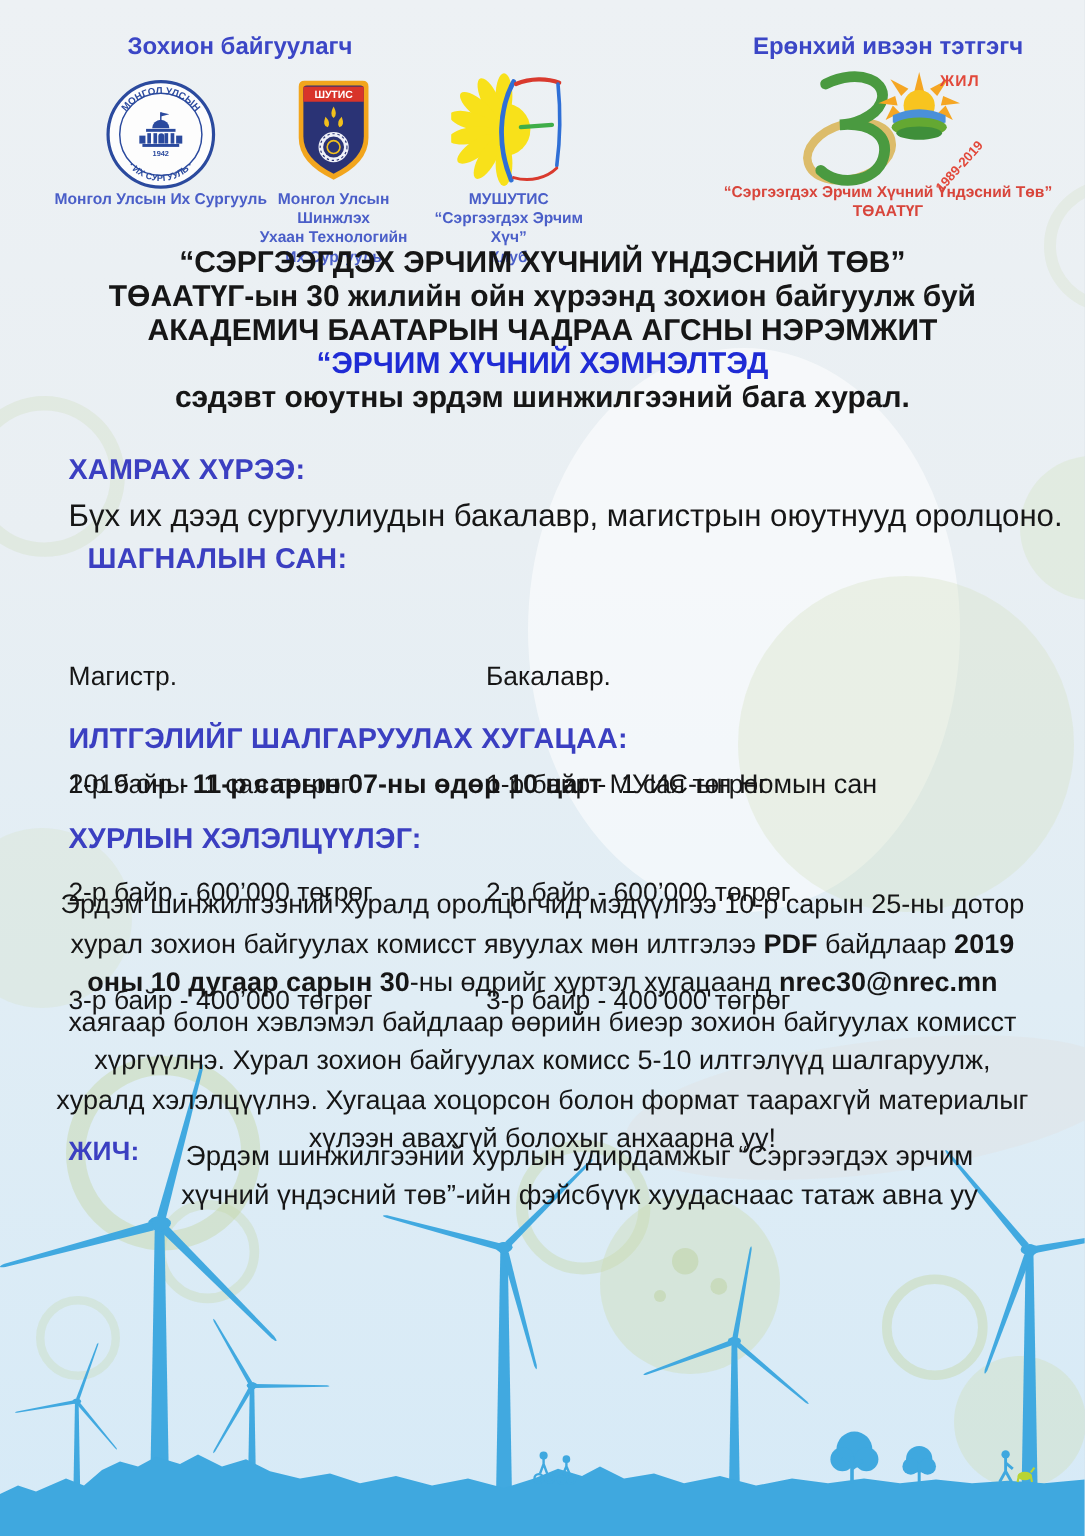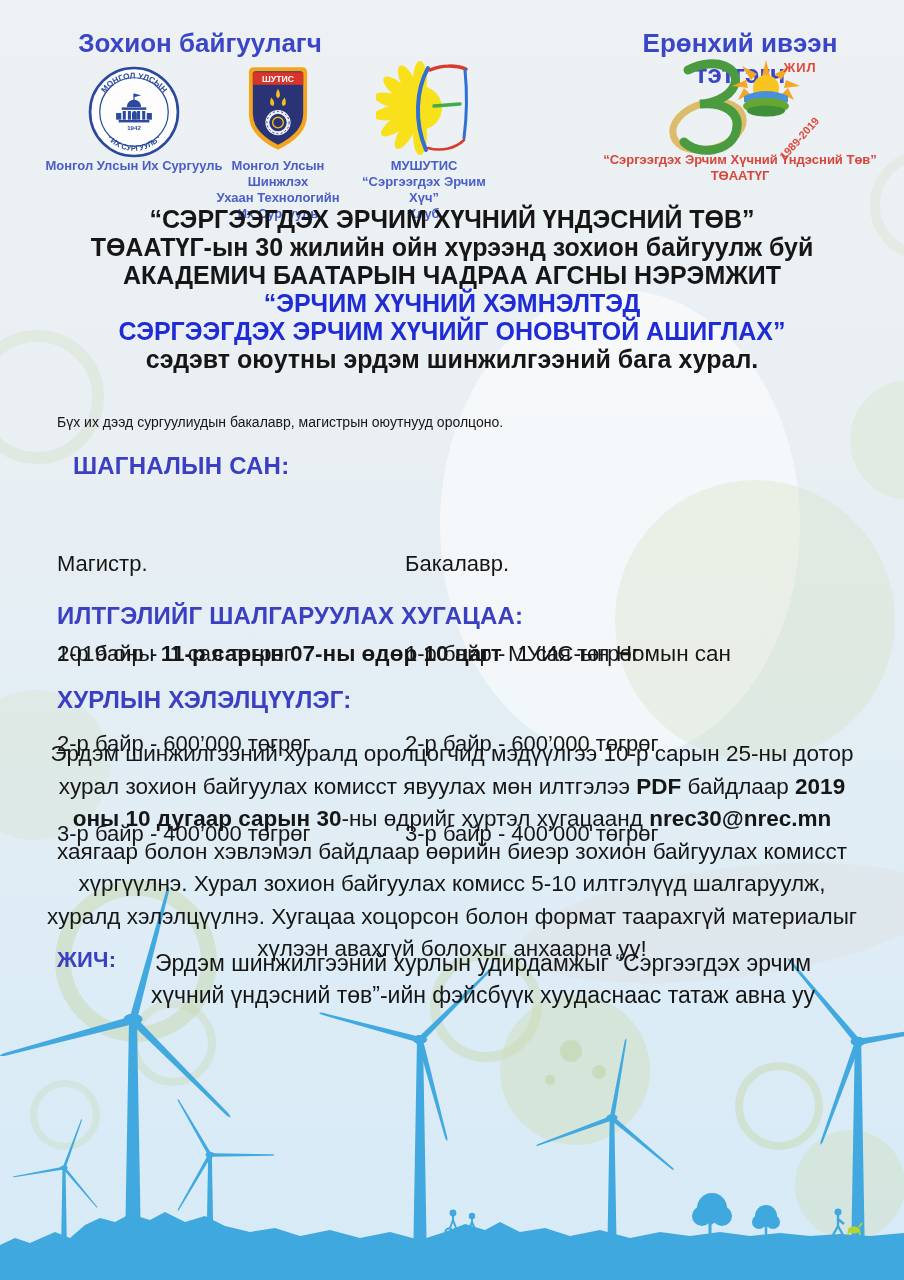--- a/index.html
+++ b/index.html
@@ -5,27 +5,27 @@
   html,body{margin:0;padding:0;}
   body{font-family:"Liberation Sans","DejaVu Sans",sans-serif;background:#cfd8de;}
   .poster{position:relative;width:904px;height:1280px;margin:0 auto;overflow:hidden;
     background:linear-gradient(180deg,#edf1f4 0%,#e9eff3 35%,#e0edf5 65%,#d6eaf7 100%);}
   .layer{position:absolute;inset:0;}
   .deco{z-index:1;}
   .scene{z-index:2;}
   .content{z-index:3;}
   .abs{position:absolute;}
   .circle{position:absolute;border-radius:50%;}
-  .hdr{font-size:26px;font-weight:bold;color:#3b46c6;text-align:center;}
+  .hdr{font-size:20px;font-weight:bold;color:#3b46c6;text-align:center;}
   .cap{font-size:13px;font-weight:bold;color:#4a5ec8;text-align:center;line-height:16px;}
   .cap-red{color:#d8453b;}
   .title-line{width:100%;text-align:center;font-weight:bold;color:#161616;font-size:25px;line-height:28px;}
   .title-blue{color:#1f2bd5;}
   .sec-hdr{font-size:24px;font-weight:bold;color:#3b3fc1;letter-spacing:.2px;}
-  .body-txt{font-size:14px;color:#161616;}
+  .body-txt{font-size:26px;color:#161616;}
   .prize-col{font-size:22px;color:#161616;line-height:30px;white-space:pre;}
   .para{font-size:22.5px;color:#161616;line-height:32.5px;text-align:center;}
   .contact{font-size:19.5px;font-weight:bold;color:#17242c;line-height:23.5px;text-align:center;}
   svg text{font-family:"Liberation Sans","DejaVu Sans",sans-serif;}
 </style>
 </head>
 <body>
 
 <div class="poster">
 
@@ -240,24 +240,24 @@
       <text x="152" y="18" font-size="13" font-weight="bold" fill="#e2493b" letter-spacing="1" text-anchor="middle">ЖИЛ</text>
       <text x="152" y="88" font-size="11" font-weight="bold" fill="#e2493b" text-anchor="middle" transform="rotate(-48 152 85)">1989-2019</text>
     </svg>
     <div class="abs cap cap-red" style="left:575px;top:152px;width:330px;">“Сэргээгдэх Эрчим Хүчний Үндэсний Төв”<br>ТӨААТҮГ</div>
 
     <div class="abs" style="left:0;top:205px;width:904px;">
       <div class="title-line">“СЭРГЭЭГДЭХ ЭРЧИМ ХҮЧНИЙ ҮНДЭСНИЙ ТӨВ”</div>
       <div class="title-line">ТӨААТҮГ-ын 30 жилийн ойн хүрээнд зохион байгуулж буй</div>
       <div class="title-line">АКАДЕМИЧ БААТАРЫН ЧАДРАА АГСНЫ НЭРЭМЖИТ</div>
       <div class="title-line title-blue">“ЭРЧИМ ХҮЧНИЙ ХЭМНЭЛТЭД</div>
-      <div class="title-line title-blue">СЭРГЭЭГДЭХ ЭРЧИМ ХҮЧИЙГ ОНОВЧТОЙ АШИГЛАХ”</div>
       <div class="title-line">сэдэвт оюутны эрдэм шинжилгээний бага хурал.</div>
     </div>
 
+    <div class="abs sec-hdr" style="left:57px;top:378px;">ХАМРАХ ХҮРЭЭ:</div>
     <div class="abs body-txt" style="left:57px;top:414px;">Бүх их дээд сургуулиудын бакалавр, магистрын оюутнууд оролцоно.</div>
 
     <div class="abs sec-hdr" style="left:73px;top:452px;">ШАГНАЛЫН САН:</div>
     <div class="abs prize-col" style="left:57px;top:489px;">
       <div>Магистр.</div>
       <div>1-р байр -  1 сая төгрөг</div>
       <div>2-р байр - 600’000 төгрөг</div>
       <div>3-р байр - 400’000 төгрөг</div>
     </div>
     <div class="abs prize-col" style="left:405px;top:489px;">

